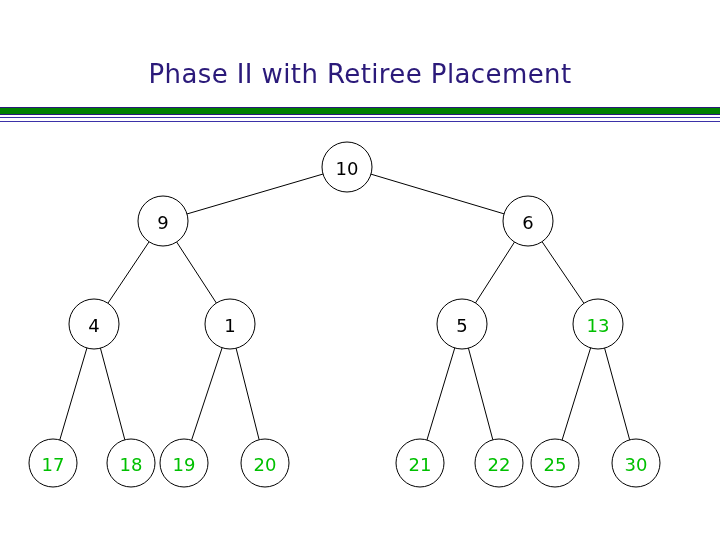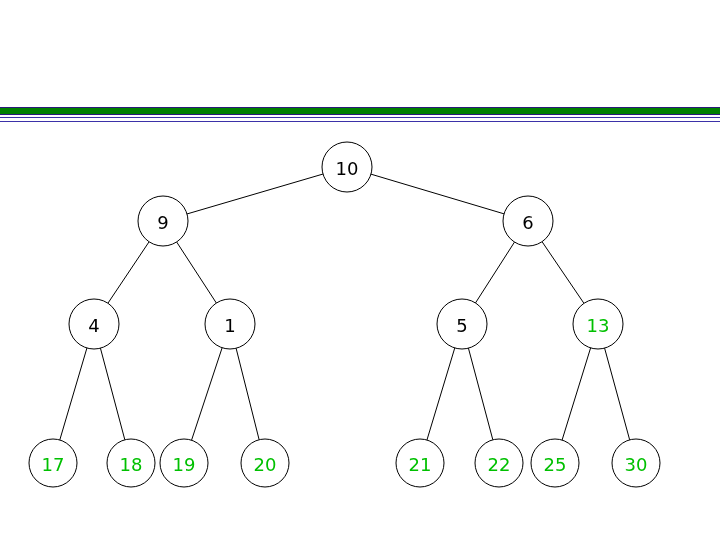--- a/index.html
+++ b/index.html
@@ -94,20 +94,21 @@
     dominant-baseline: central;
   }
   .node-label.black { fill: #000000; }
   .node-label.green { fill: #00c000; }
 </style>
 </head>
 <body>
 
 <div id="slide">
 
+  <div id="title">Phase II with Retiree Placement</div>
 
   <div id="divider">
     <div class="bar-green"></div>
     <div class="bar-gap"></div>
     <div class="bar-blue"></div>
   </div>
 
   <svg id="tree-canvas" viewBox="0 0 720 540" width="720" height="540">
     <g id="edge-layer">
         <line x1="323.01" y1="174.04" x2="186.99" y2="213.96" class="tree-edge" stroke="#000000"></line>

